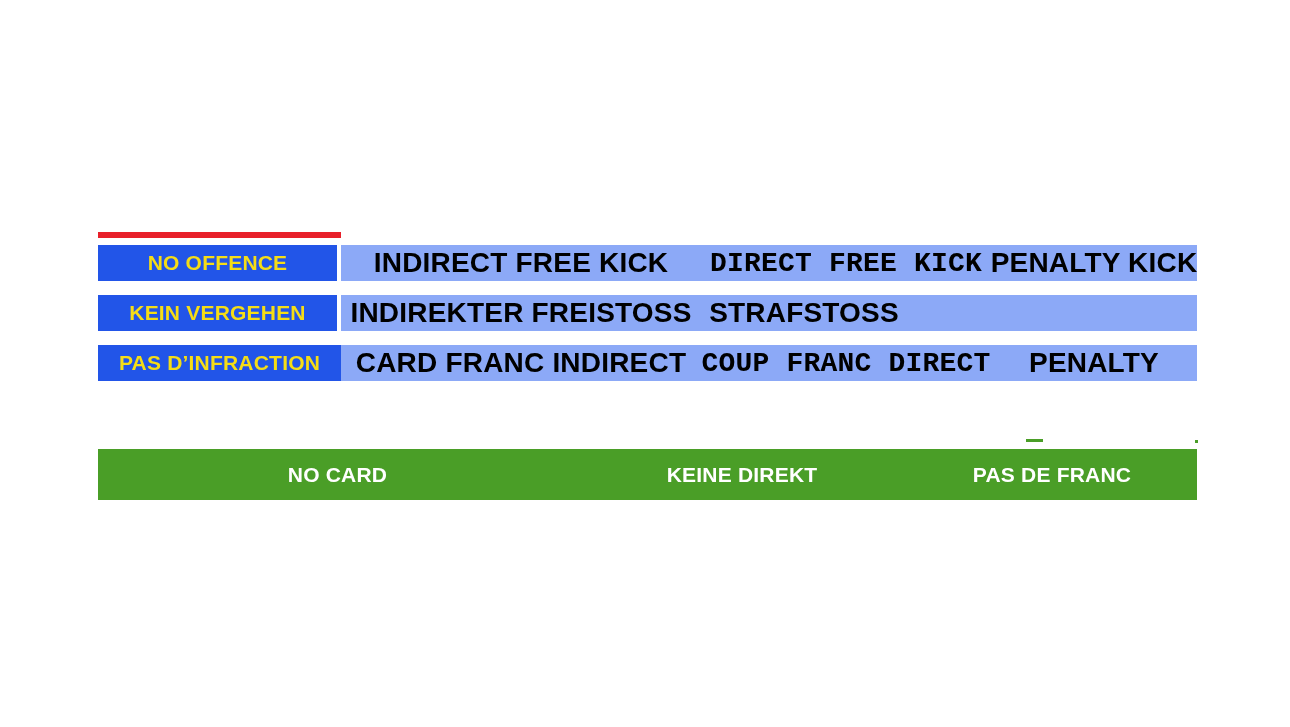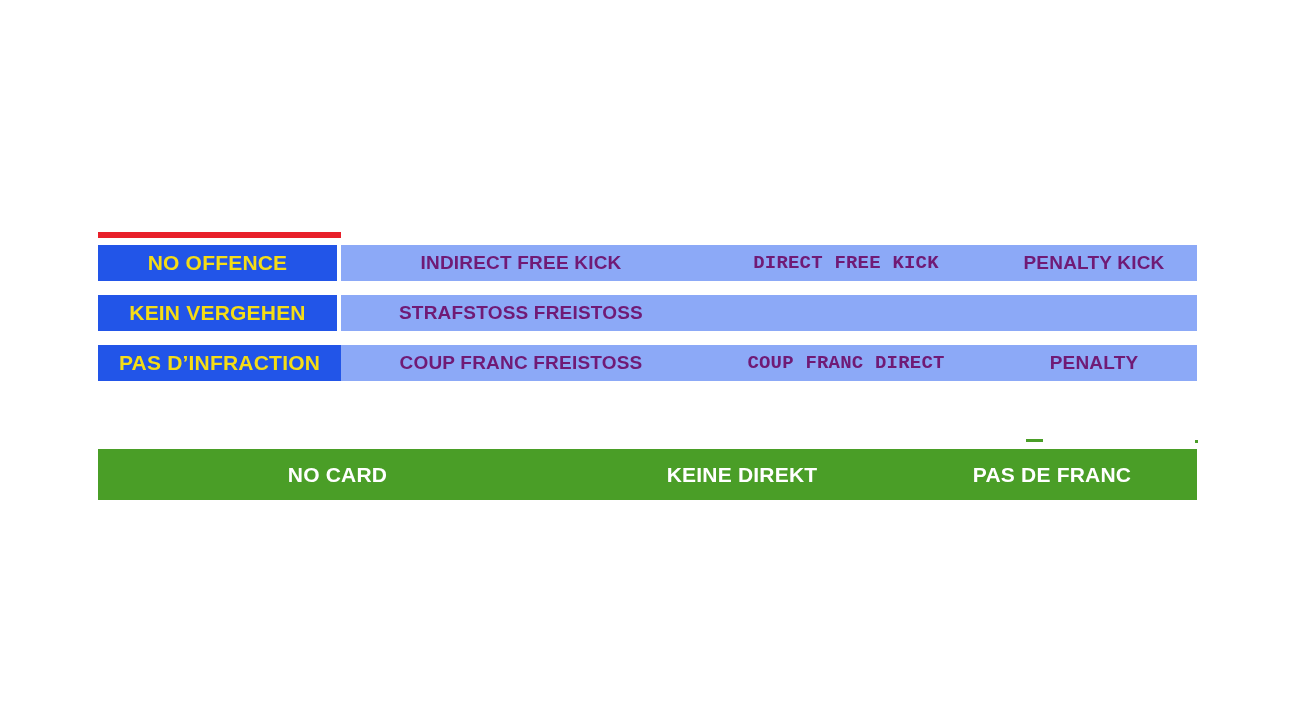--- a/index.html
+++ b/index.html
@@ -72,22 +72,22 @@
     left: 243px;
     top: 0;
     width: 856px;
     height: 36px;
     background: #8CA9F7;
     display: flex;
     align-items: center;
   }
 
   .sanction-cell {
-    color: #701a75;
-    font-size: 19px;
+    color: #000000;
+    font-size: 28px;
     font-weight: 600;
     letter-spacing: 0.2px;
     white-space: nowrap;
     text-align: center;
     display: flex;
     align-items: center;
     justify-content: center;
     height: 100%;
   }
   .sanction-cell.c1 { width: 360px; }
@@ -152,28 +152,29 @@
       <div class="sanction-strip">
         <div class="sanction-cell c1">INDIRECT FREE KICK</div>
         <div class="sanction-cell c2">DIRECT FREE KICK</div>
         <div class="sanction-cell c3">PENALTY KICK</div>
       </div>
     </div>
 
     <div class="offence-row">
       <div class="lang-cell w-narrow">KEIN VERGEHEN</div>
       <div class="sanction-strip">
-        <div class="sanction-cell c1">STRAFSTOSS FREISTOSS</div>
+        <div class="sanction-cell c1">INDIREKTER FREISTOSS</div>
+        <div class="sanction-cell c3">STRAFSTOSS</div>
       </div>
     </div>
 
     <div class="offence-row">
       <div class="lang-cell w-wide">PAS D’INFRACTION</div>
       <div class="sanction-strip">
-        <div class="sanction-cell c1">COUP FRANC FREISTOSS</div>
+        <div class="sanction-cell c1">CARD FRANC INDIRECT</div>
         <div class="sanction-cell c2">COUP FRANC DIRECT</div>
         <div class="sanction-cell c3">PENALTY</div>
       </div>
     </div>
 
   </div>
 
   <div class="green-dash"></div>
   <div class="green-dot"></div>
 

